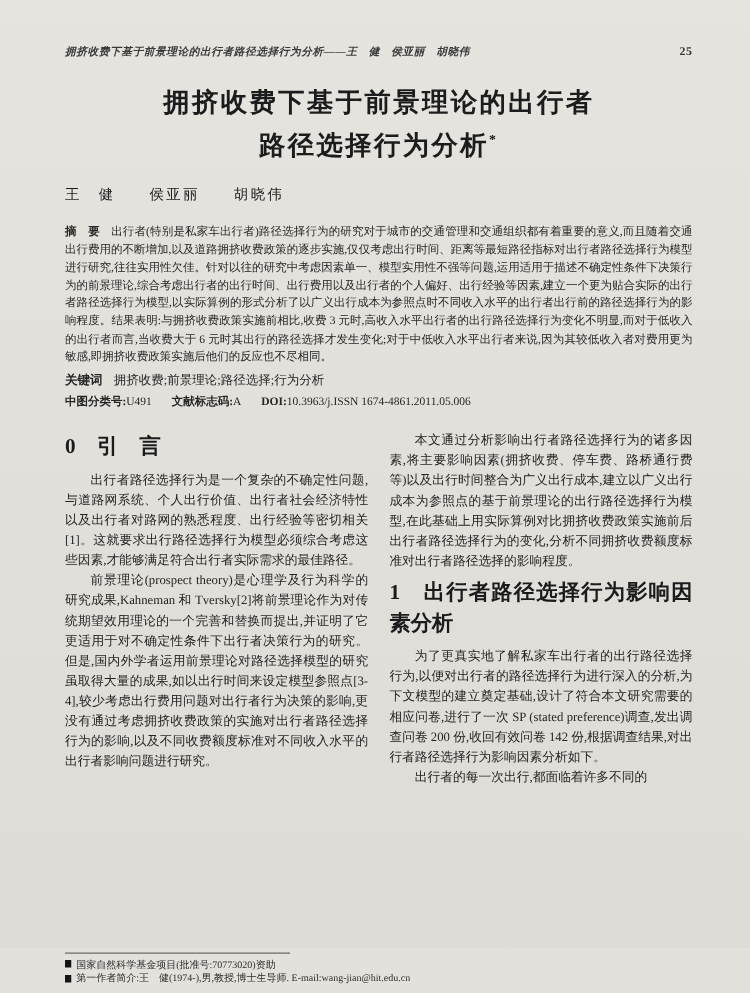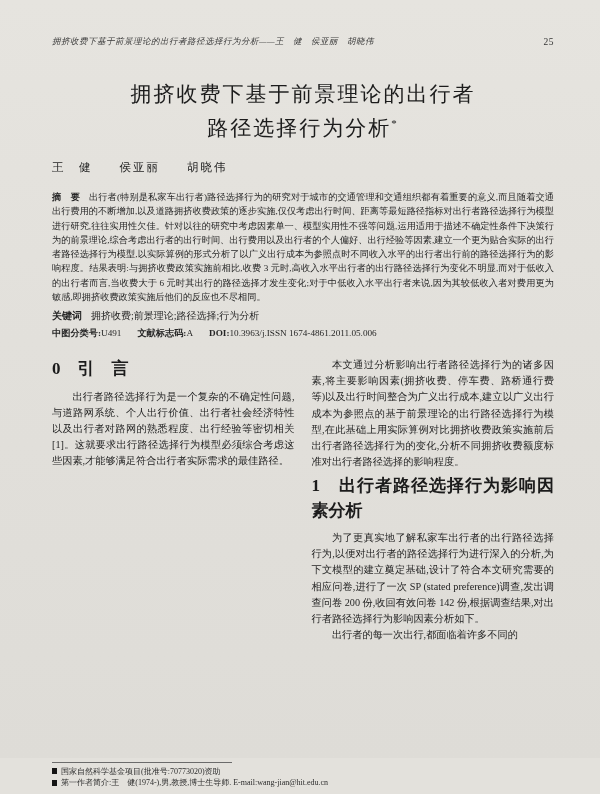--- a/index.html
+++ b/index.html
@@ -8,25 +8,25 @@
     background:#e3e1dc;
     font-family:"Liberation Serif","DejaVu Serif",serif;
     color:#222;
     position:relative;
     overflow:hidden;
   }
   .page{padding:36px 46px 0 52px;position:relative;height:758px;box-sizing:border-box;
     background:linear-gradient(180deg,#e6e4df 0%,#e2e0db 45%,#dedcd7 100%);}
   
   .running-head{display:flex;justify-content:space-between;align-items:center;
-    font-size:8.5px;font-style:italic;font-weight:normal;color:#3b3b3b;letter-spacing:.5px}
+    font-size:8.5px;font-style:italic;font-weight:bold;color:#3b3b3b;letter-spacing:.5px}
   .page-num{font-style:normal;font-size:9.5px;color:#333}
   
-  .title{text-align:center;font-size:21px;font-weight:normal;color:#1c1c1c;
-    margin-top:30px;line-height:1.6;letter-spacing:2px}
+  .title{text-align:center;font-size:21px;font-weight:bold;color:#1c1c1c;
+    margin-top:18px;line-height:1.6;letter-spacing:2px}
   .title sup{font-size:11px}
   .authors{text-align:left;font-size:11.5px;margin-top:15px;letter-spacing:2px;color:#1e1e1e}
   .affiliation{text-align:center;font-size:9px;margin-top:9px;color:#333}
   
   .abstract{margin-top:15px;font-size:9.2px;line-height:1.55;text-align:justify;color:#262626}
   .abstract .label,.kw .label{font-weight:bold;margin-right:9px}
   .kw{margin-top:5px;font-size:10px;color:#262626}
   .meta{margin-top:4px;font-size:9.2px;color:#262626}
   .meta b{font-weight:bold}
   .meta .gap{display:inline-block;width:16px}
@@ -70,20 +70,21 @@
   </div>
 
   <div class="meta">
     <b>中图分类号:</b><span>U491</span><span class="gap"></span><b>文献标志码:</b><span>A</span><span class="gap"></span><b>DOI:</b><span>10.3963/j.ISSN 1674-4861.2011.05.006</span>
   </div>
 
   <div class="columns">
     <div class="col">
       <div class="sec-heading first">0　引　言</div>
       <p>出行者路径选择行为是一个复杂的不确定性问题,与道路网系统、个人出行价值、出行者社会经济特性以及出行者对路网的熟悉程度、出行经验等密切相关[1]。这就要求出行路径选择行为模型必须综合考虑这些因素,才能够满足符合出行者实际需求的最佳路径。</p>
+      <p>前景理论(prospect theory)是心理学及行为科学的研究成果,Kahneman 和 Tversky[2]将前景理论作为对传统期望效用理论的一个完善和替换而提出,并证明了它更适用于对不确定性条件下出行者决策行为的研究。但是,国内外学者运用前景理论对路径选择模型的研究虽取得大量的成果,如以出行时间来设定模型参照点[3-4],较少考虑出行费用问题对出行者行为决策的影响,更没有通过考虑拥挤收费政策的实施对出行者路径选择行为的影响,以及不同收费额度标准对不同收入水平的出行者影响问题进行研究。</p>
     </div>
     <div class="col">
       <p>本文通过分析影响出行者路径选择行为的诸多因素,将主要影响因素(拥挤收费、停车费、路桥通行费等)以及出行时间整合为广义出行成本,建立以广义出行成本为参照点的基于前景理论的出行路径选择行为模型,在此基础上用实际算例对比拥挤收费政策实施前后出行者路径选择行为的变化,分析不同拥挤收费额度标准对出行者路径选择的影响程度。</p>
       <div class="sec-heading">1　出行者路径选择行为影响因素分析</div>
       <p>为了更真实地了解私家车出行者的出行路径选择行为,以便对出行者的路径选择行为进行深入的分析,为下文模型的建立奠定基础,设计了符合本文研究需要的相应问卷,进行了一次 SP (stated preference)调查,发出调查问卷 200 份,收回有效问卷 142 份,根据调查结果,对出行者路径选择行为影响因素分析如下。</p>
       <p>出行者的每一次出行,都面临着许多不同的</p>
     </div>
   </div>
 
 </div>

